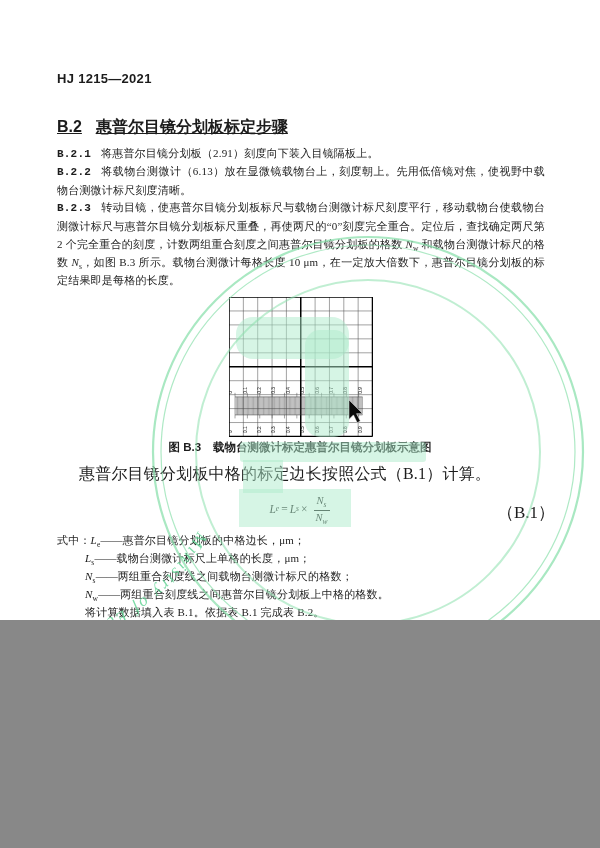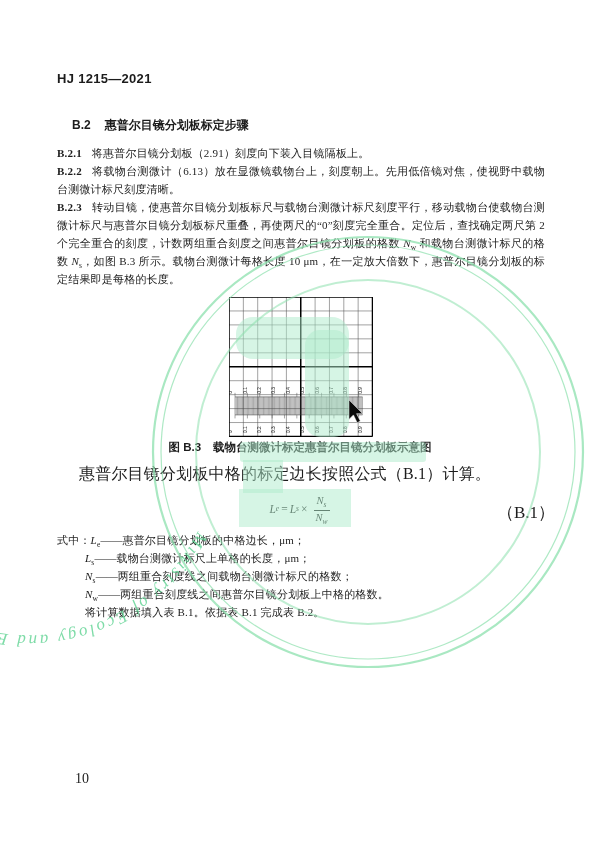--- a/index.html
+++ b/index.html
@@ -1,30 +1,30 @@
 <!DOCTYPE html>
 <html><head>
 <meta charset="utf-8">
 <style>
   html,body{margin:0;padding:0;background:#888;}
   .page{
-    position:relative;width:600px;height:848px;background:#ffffff;
+    position:relative;width:600px;height:620px;background:#ffffff;
     margin:0 auto;overflow:hidden;
     font-family:"Liberation Serif","DejaVu Serif",serif;
     color:#1c1c1c;
   }
   .abs{position:absolute;}
   .doc-header{left:57px;top:71px;font-family:"Liberation Sans","DejaVu Sans",sans-serif;
     font-weight:bold;font-size:13px;letter-spacing:.3px;}
-  .sec-heading{left:72px;top:117px;font-family:"Liberation Sans","DejaVu Sans",sans-serif;
-    font-weight:bold;font-size:12px;}
+  .sec-heading{left:57px;top:117px;font-family:"Liberation Sans","DejaVu Sans",sans-serif;
+    font-weight:bold;font-size:16px;text-decoration:underline;}
   .sec-heading .gap{display:inline-block;width:14px;}
   .body-par{left:57px;width:488px;font-size:11px;line-height:18px;text-align:justify;
     text-justify:inter-character;letter-spacing:.2px;}
-  .clause-label{font-family:Liberation Serif, serif;font-weight:bold;
+  .clause-label{font-family:Liberation Mono, monospace;font-weight:bold;
     font-size:11px;padding-right:10px;}
   .b21{top:144px;}
   .b22{top:162px;}
   .b23{top:198px;}
   i.v{font-style:italic;font-family:"Liberation Serif",serif;}
   sub.v{font-size:7.5px;line-height:0;}
   
   .figure-wrap{left:229px;top:297px;width:144px;height:140px;}
   .fig-caption{left:0;top:440px;width:600px;text-align:center;
     font-family:"Liberation Sans","DejaVu Sans",sans-serif;font-weight:bold;font-size:11.5px;}

